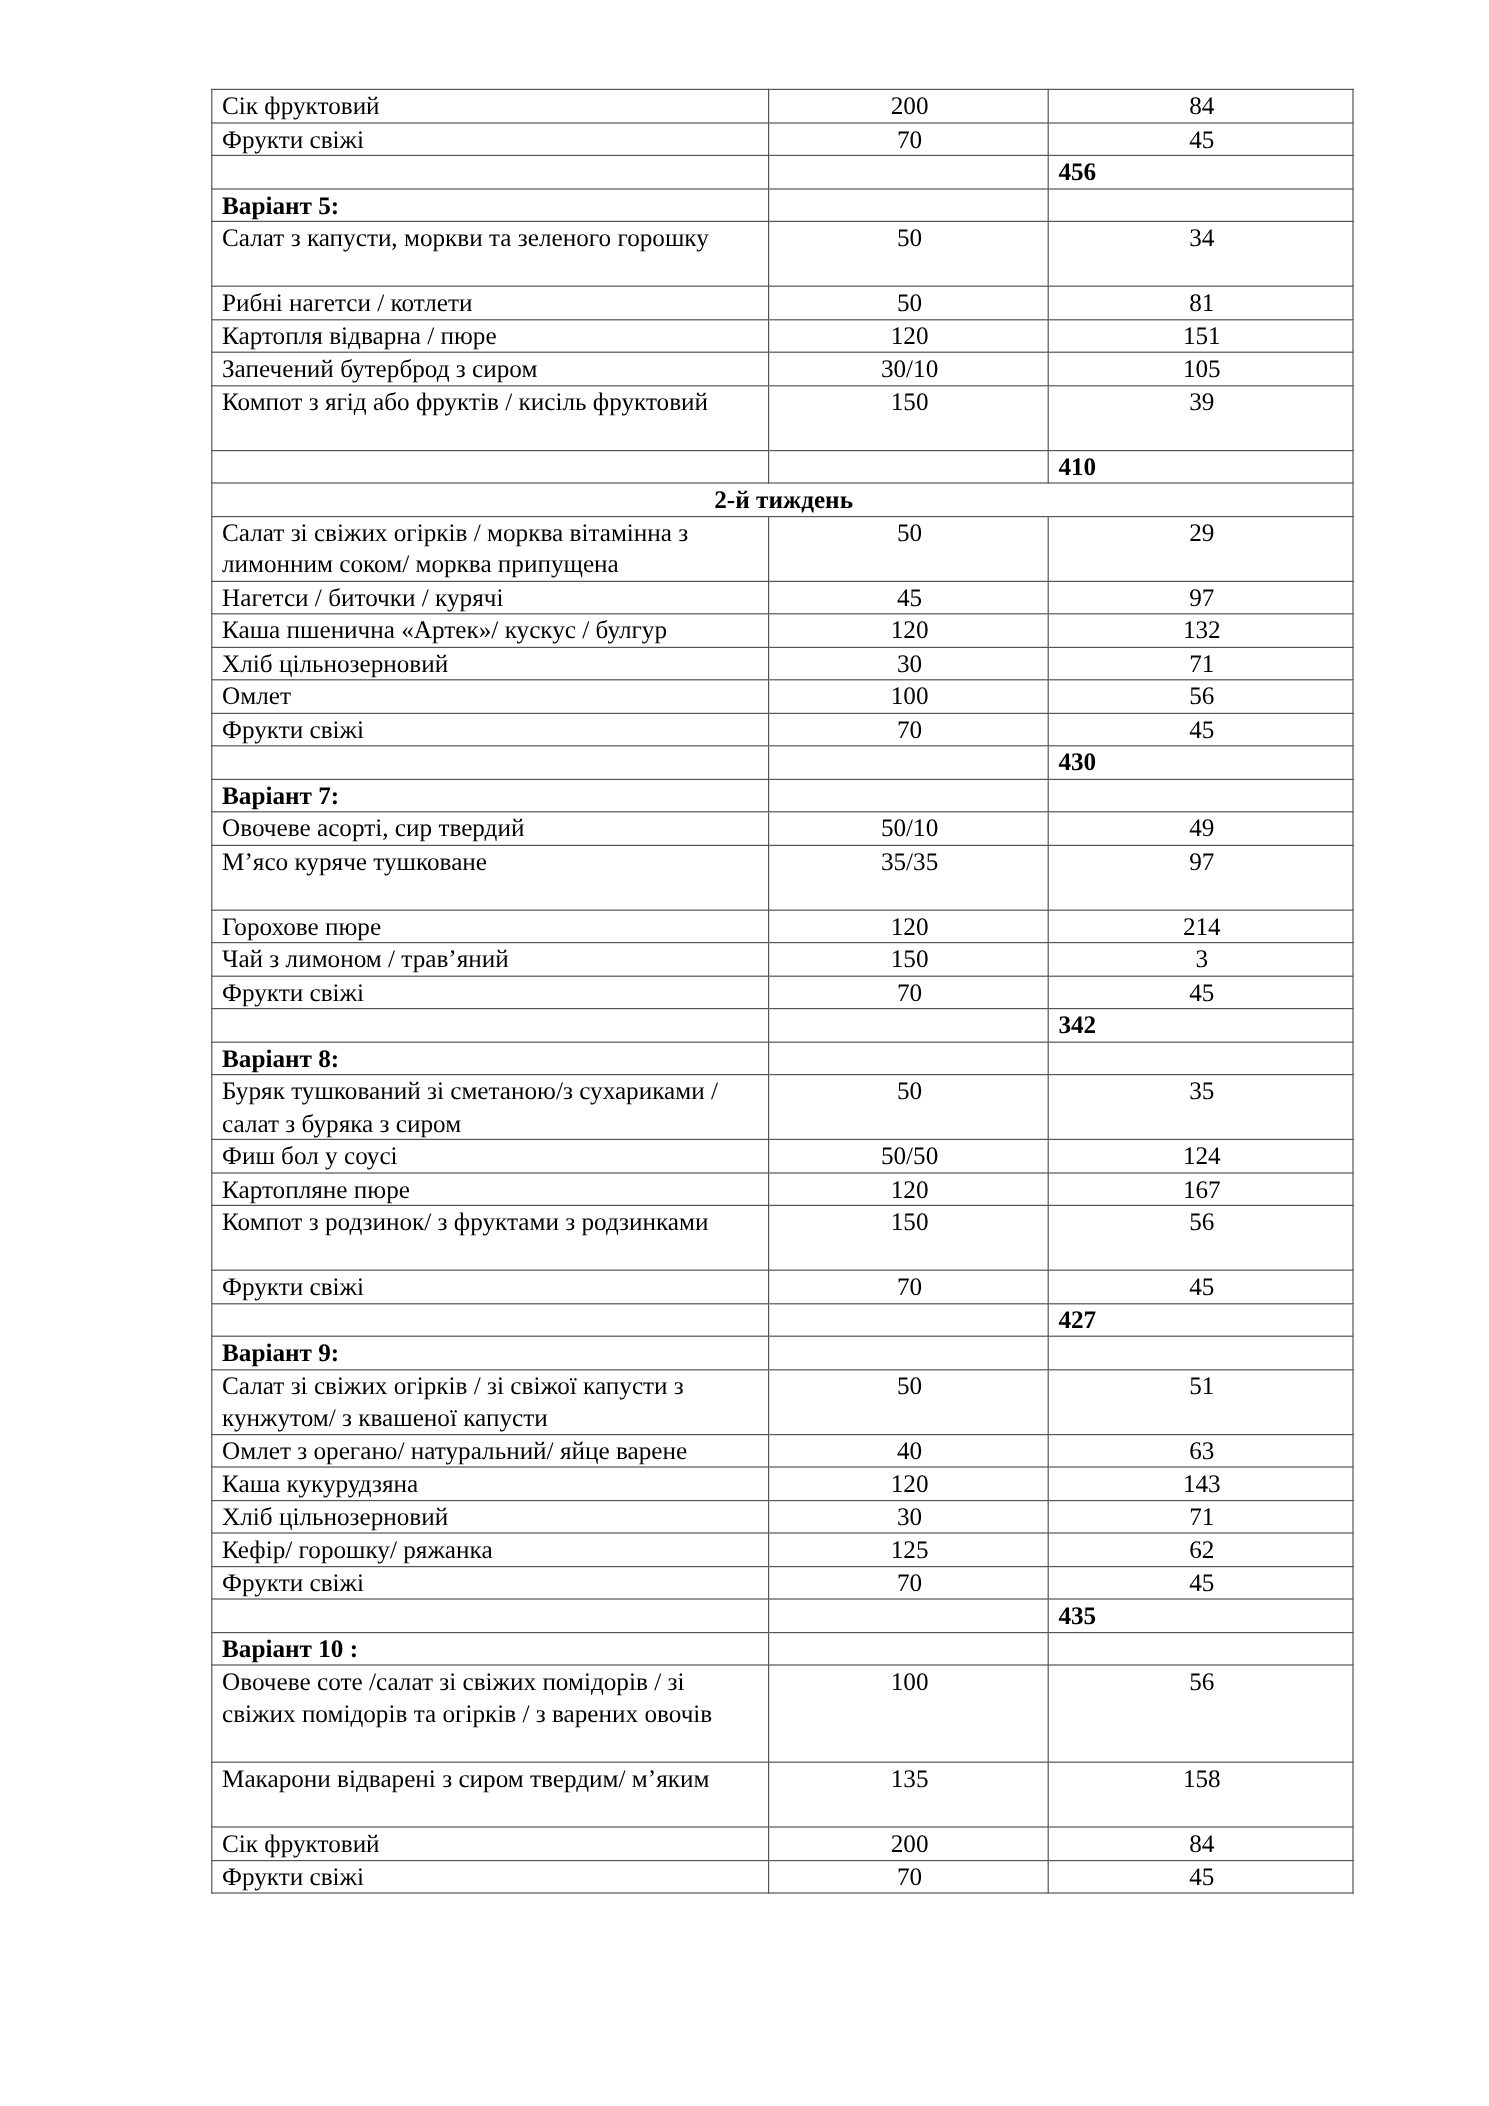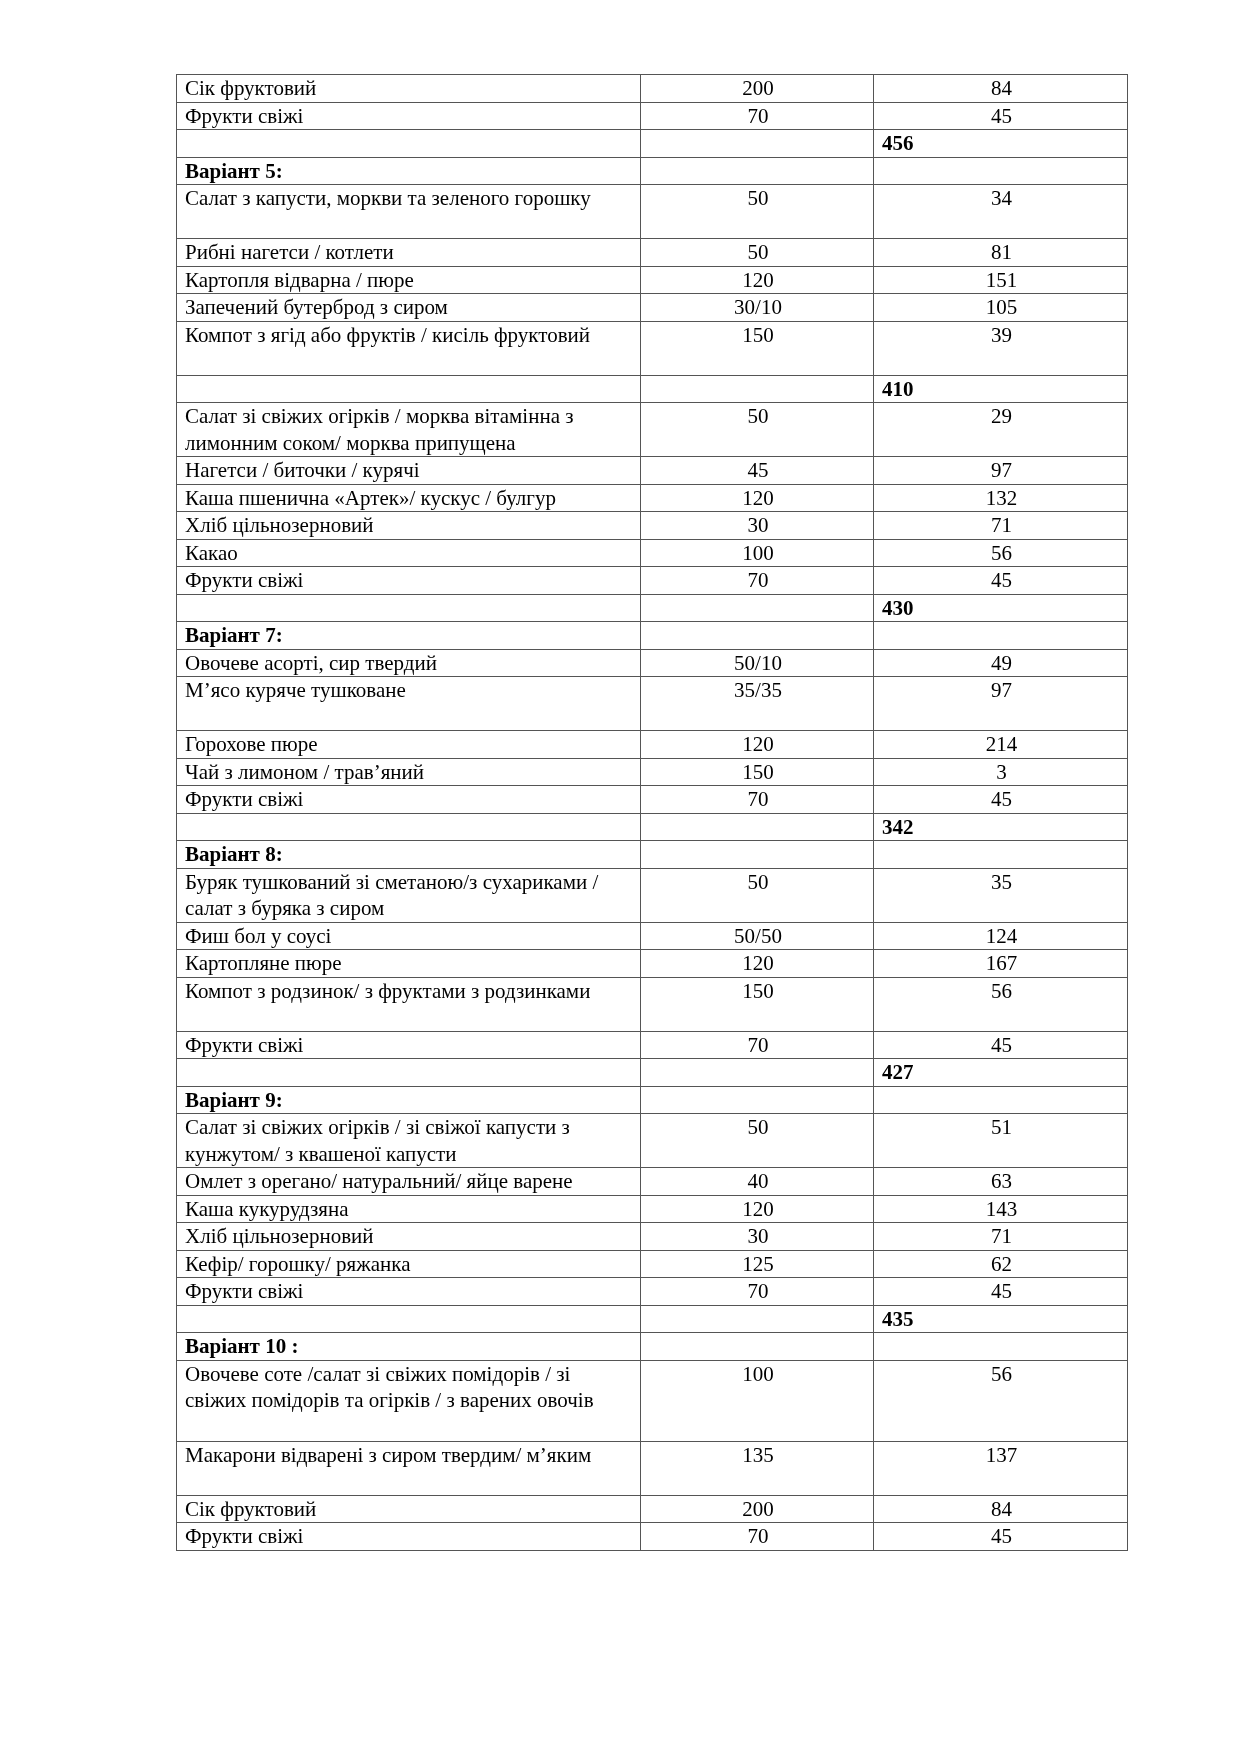--- a/index.html
+++ b/index.html
@@ -84,20 +84,23 @@
         <tr class="tall">
           <td>Компот з ягід або фруктів / кисіль фруктовий</td>
           <td class="num">150</td>
           <td class="num">39</td>
         </tr>
         <tr>
           <td></td>
           <td></td>
           <td class="total">410</td>
         </tr>
+        <tr>
+          <td class="week" colspan="3">2-й тиждень</td>
+        </tr>
         <tr class="tall">
           <td>Салат зі свіжих огірків / морква вітамінна з лимонним соком/ морква припущена</td>
           <td class="num">50</td>
           <td class="num">29</td>
         </tr>
         <tr>
           <td>Нагетси / биточки /  курячі</td>
           <td class="num">45</td>
           <td class="num">97</td>
         </tr>
@@ -105,21 +108,21 @@
           <td>Каша пшенична «Артек»/ кускус / булгур</td>
           <td class="num">120</td>
           <td class="num">132</td>
         </tr>
         <tr>
           <td>Хліб цільнозерновий</td>
           <td class="num">30</td>
           <td class="num">71</td>
         </tr>
         <tr>
-          <td>Какао</td>
+          <td>Омлет</td>
           <td class="num">100</td>
           <td class="num">56</td>
         </tr>
         <tr>
           <td>Фрукти  свіжі</td>
           <td class="num">70</td>
           <td class="num">45</td>
         </tr>
         <tr>
           <td></td>
@@ -242,21 +245,21 @@
           <td></td>
         </tr>
         <tr style="height: 80px;">
           <td style="height: 80px;">Овочеве соте /салат зі свіжих помідорів / зі свіжих помідорів та огірків / з варених овочів</td>
           <td class="num">100</td>
           <td class="num">56</td>
         </tr>
         <tr class="tall">
           <td>Макарони відварені з сиром твердим/ м’яким</td>
           <td class="num">135</td>
-          <td class="num">137</td>
+          <td class="num">158</td>
         </tr>
         <tr>
           <td>Сік фруктовий</td>
           <td class="num">200</td>
           <td class="num">84</td>
         </tr>
         <tr>
           <td>Фрукти  свіжі</td>
           <td class="num">70</td>
           <td class="num">45</td>

